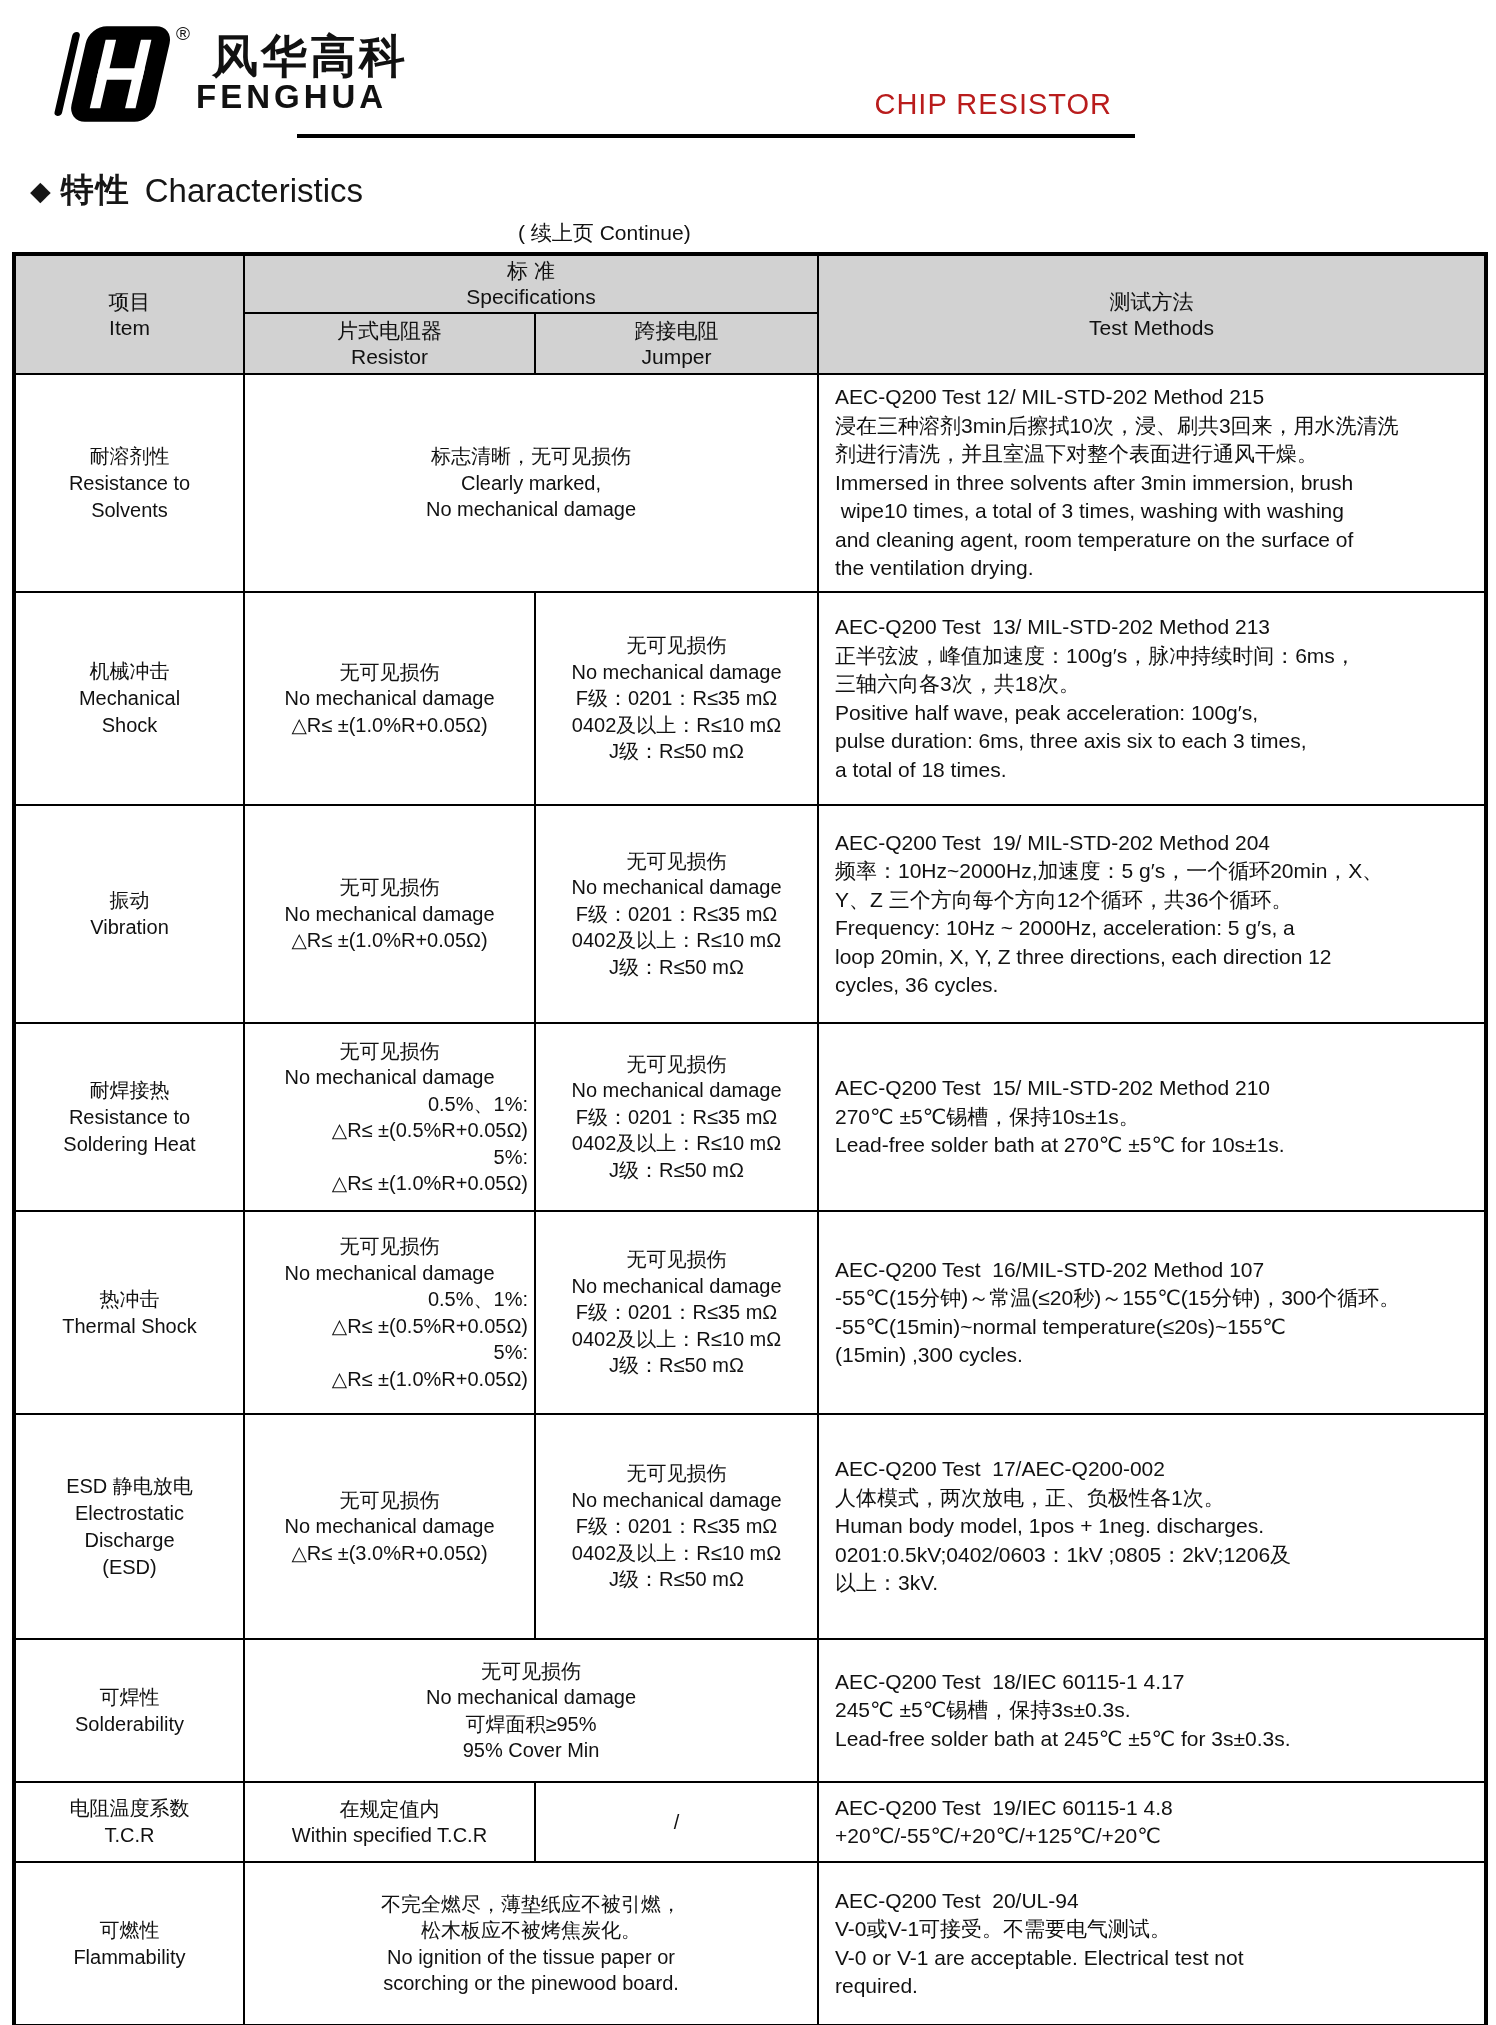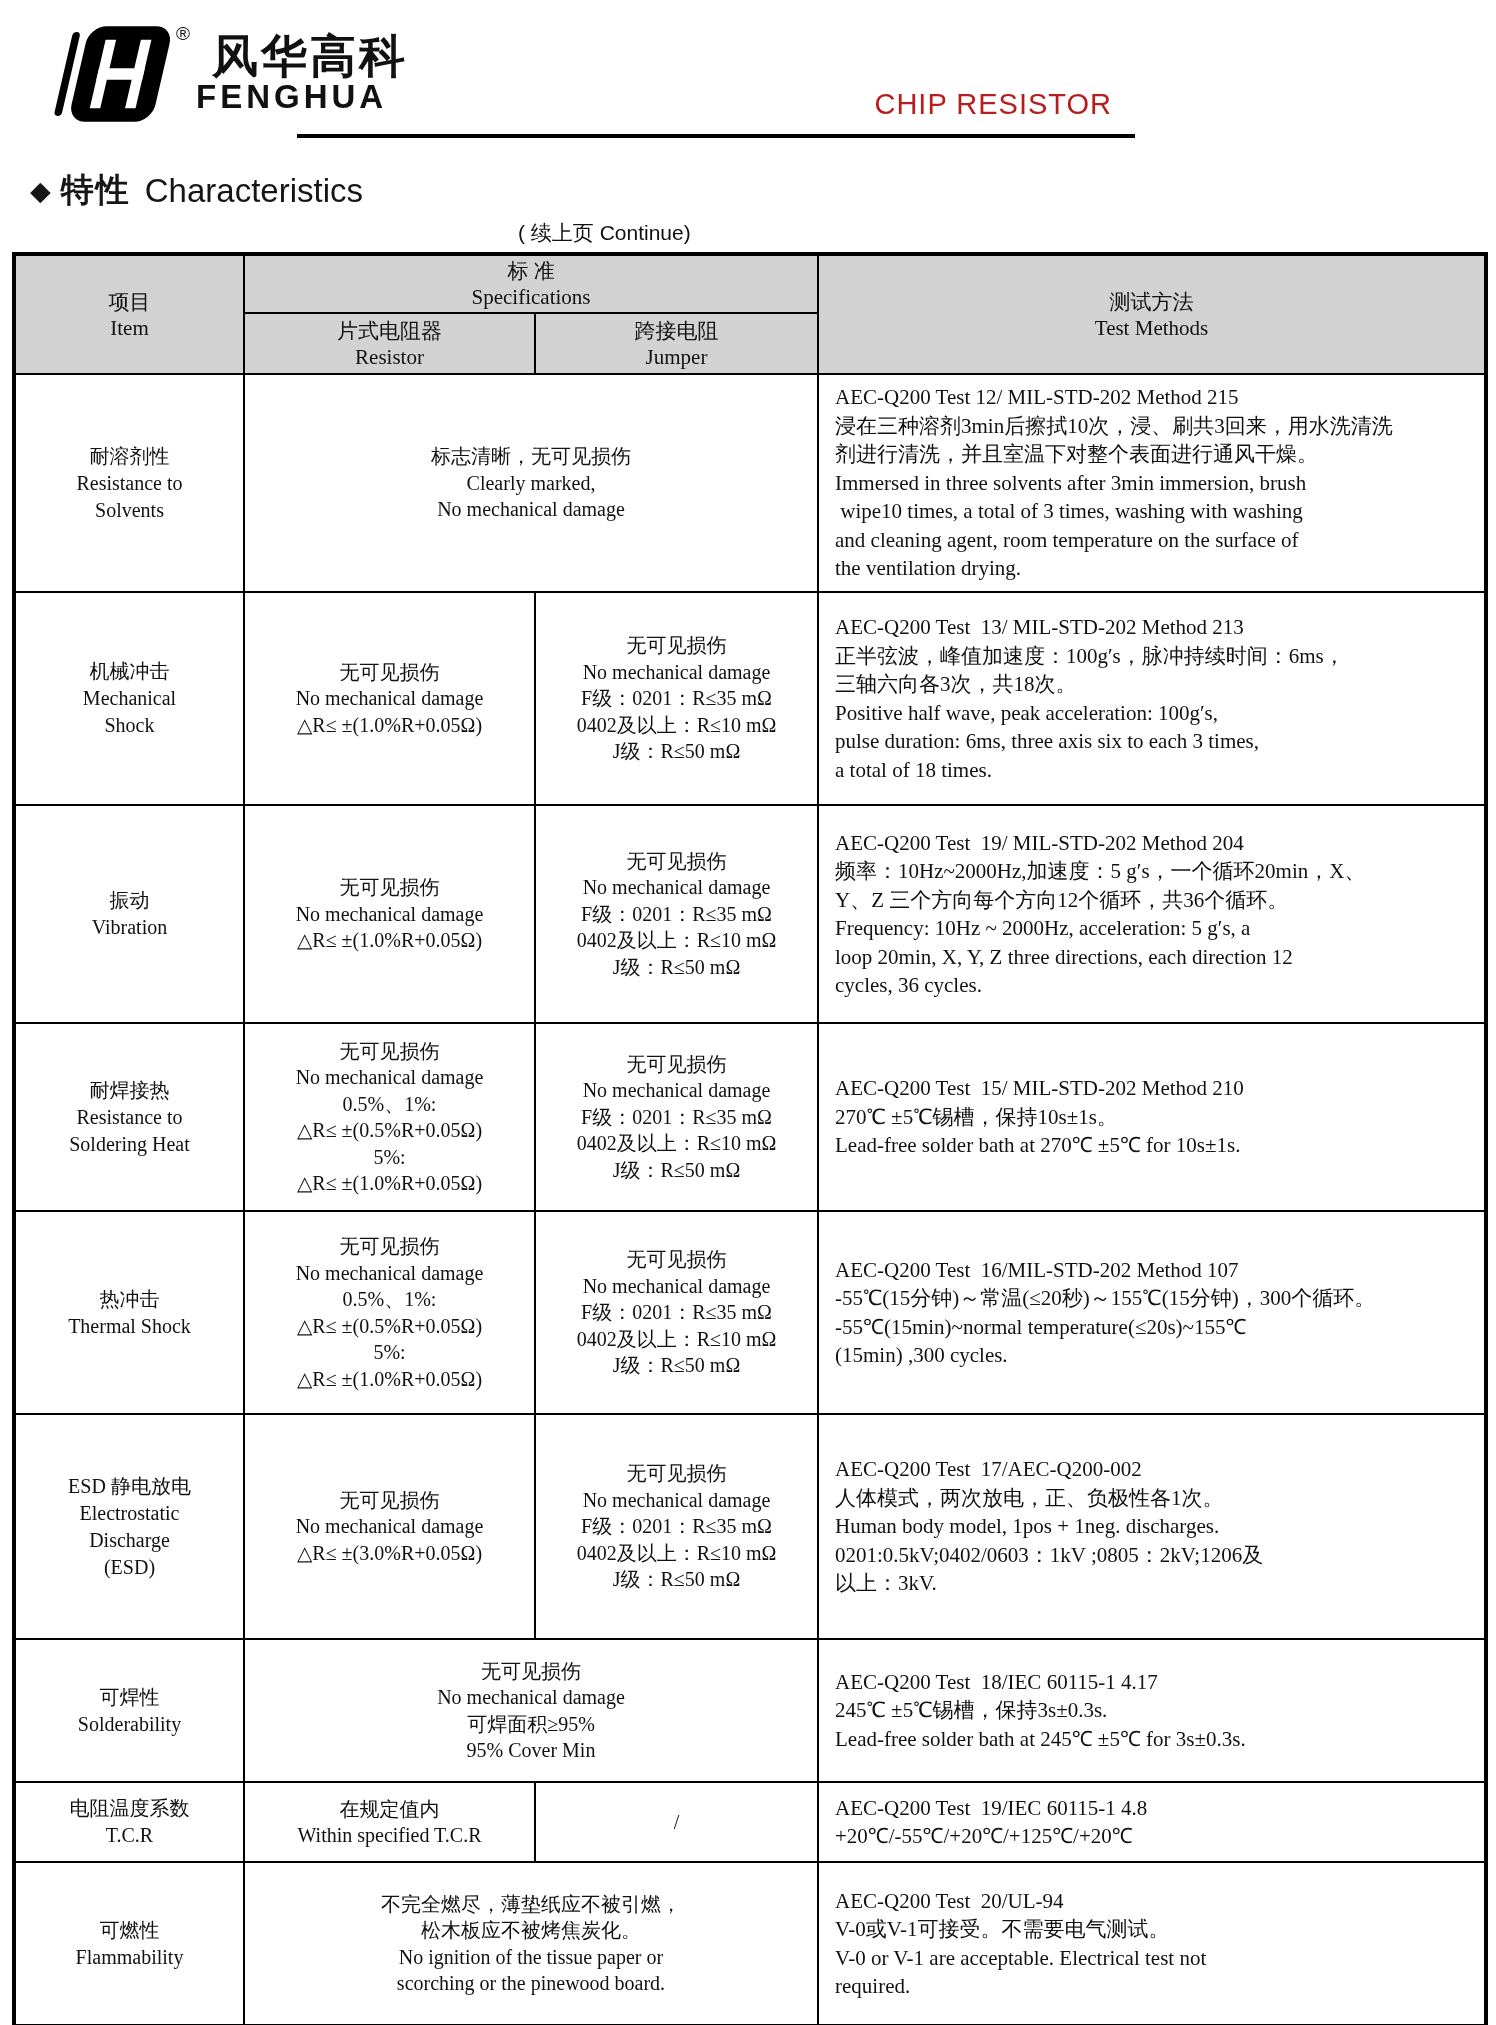--- a/index.html
+++ b/index.html
@@ -31,30 +31,30 @@
   .title-cn{font-weight:bold;letter-spacing:2px;}
   .title-en{margin-left:14px;}
   .continue-note{margin:6px 0 5px 518px;font-size:21px;}
   
   table{
     margin-left:12px;border-collapse:collapse;table-layout:fixed;
     width:1472px;border:4px solid var(--border-color);
   }
   th,td{
     border:2px solid var(--border-color);
-    padding:2px 6px;vertical-align:middle;text-align:center;font-weight:normal;font-family:Liberation Serif, serif;
+    padding:2px 6px;vertical-align:middle;text-align:center;font-weight:normal;
   }
   thead th{background:var(--header-bg);}
   .line{white-space:pre-wrap;line-height:26px;font-size:20px;}
   thead .line{line-height:26px;font-size:21px;}
   .item-cell .line{font-size:20px;line-height:27px;}
   .spec-cell .line{font-size:20px;line-height:26.5px;}
   .test-cell{text-align:left;padding-left:16px;padding-right:6px;}
   .test-cell .line{font-size:21px;line-height:28.5px;}
-  .align-left{text-align:center;}
+  .align-left{text-align:right;}
   tr.h1{height:56px;}
   tr.h2{height:61px;}
   tr.r0{height:218px;}
   tr.r1{height:213px;}
   tr.r2{height:218px;}
   tr.r3{height:188px;}
   tr.r4{height:203px;}
   tr.r5{height:225px;}
   tr.r6{height:143px;}
   tr.r7{height:80px;}

